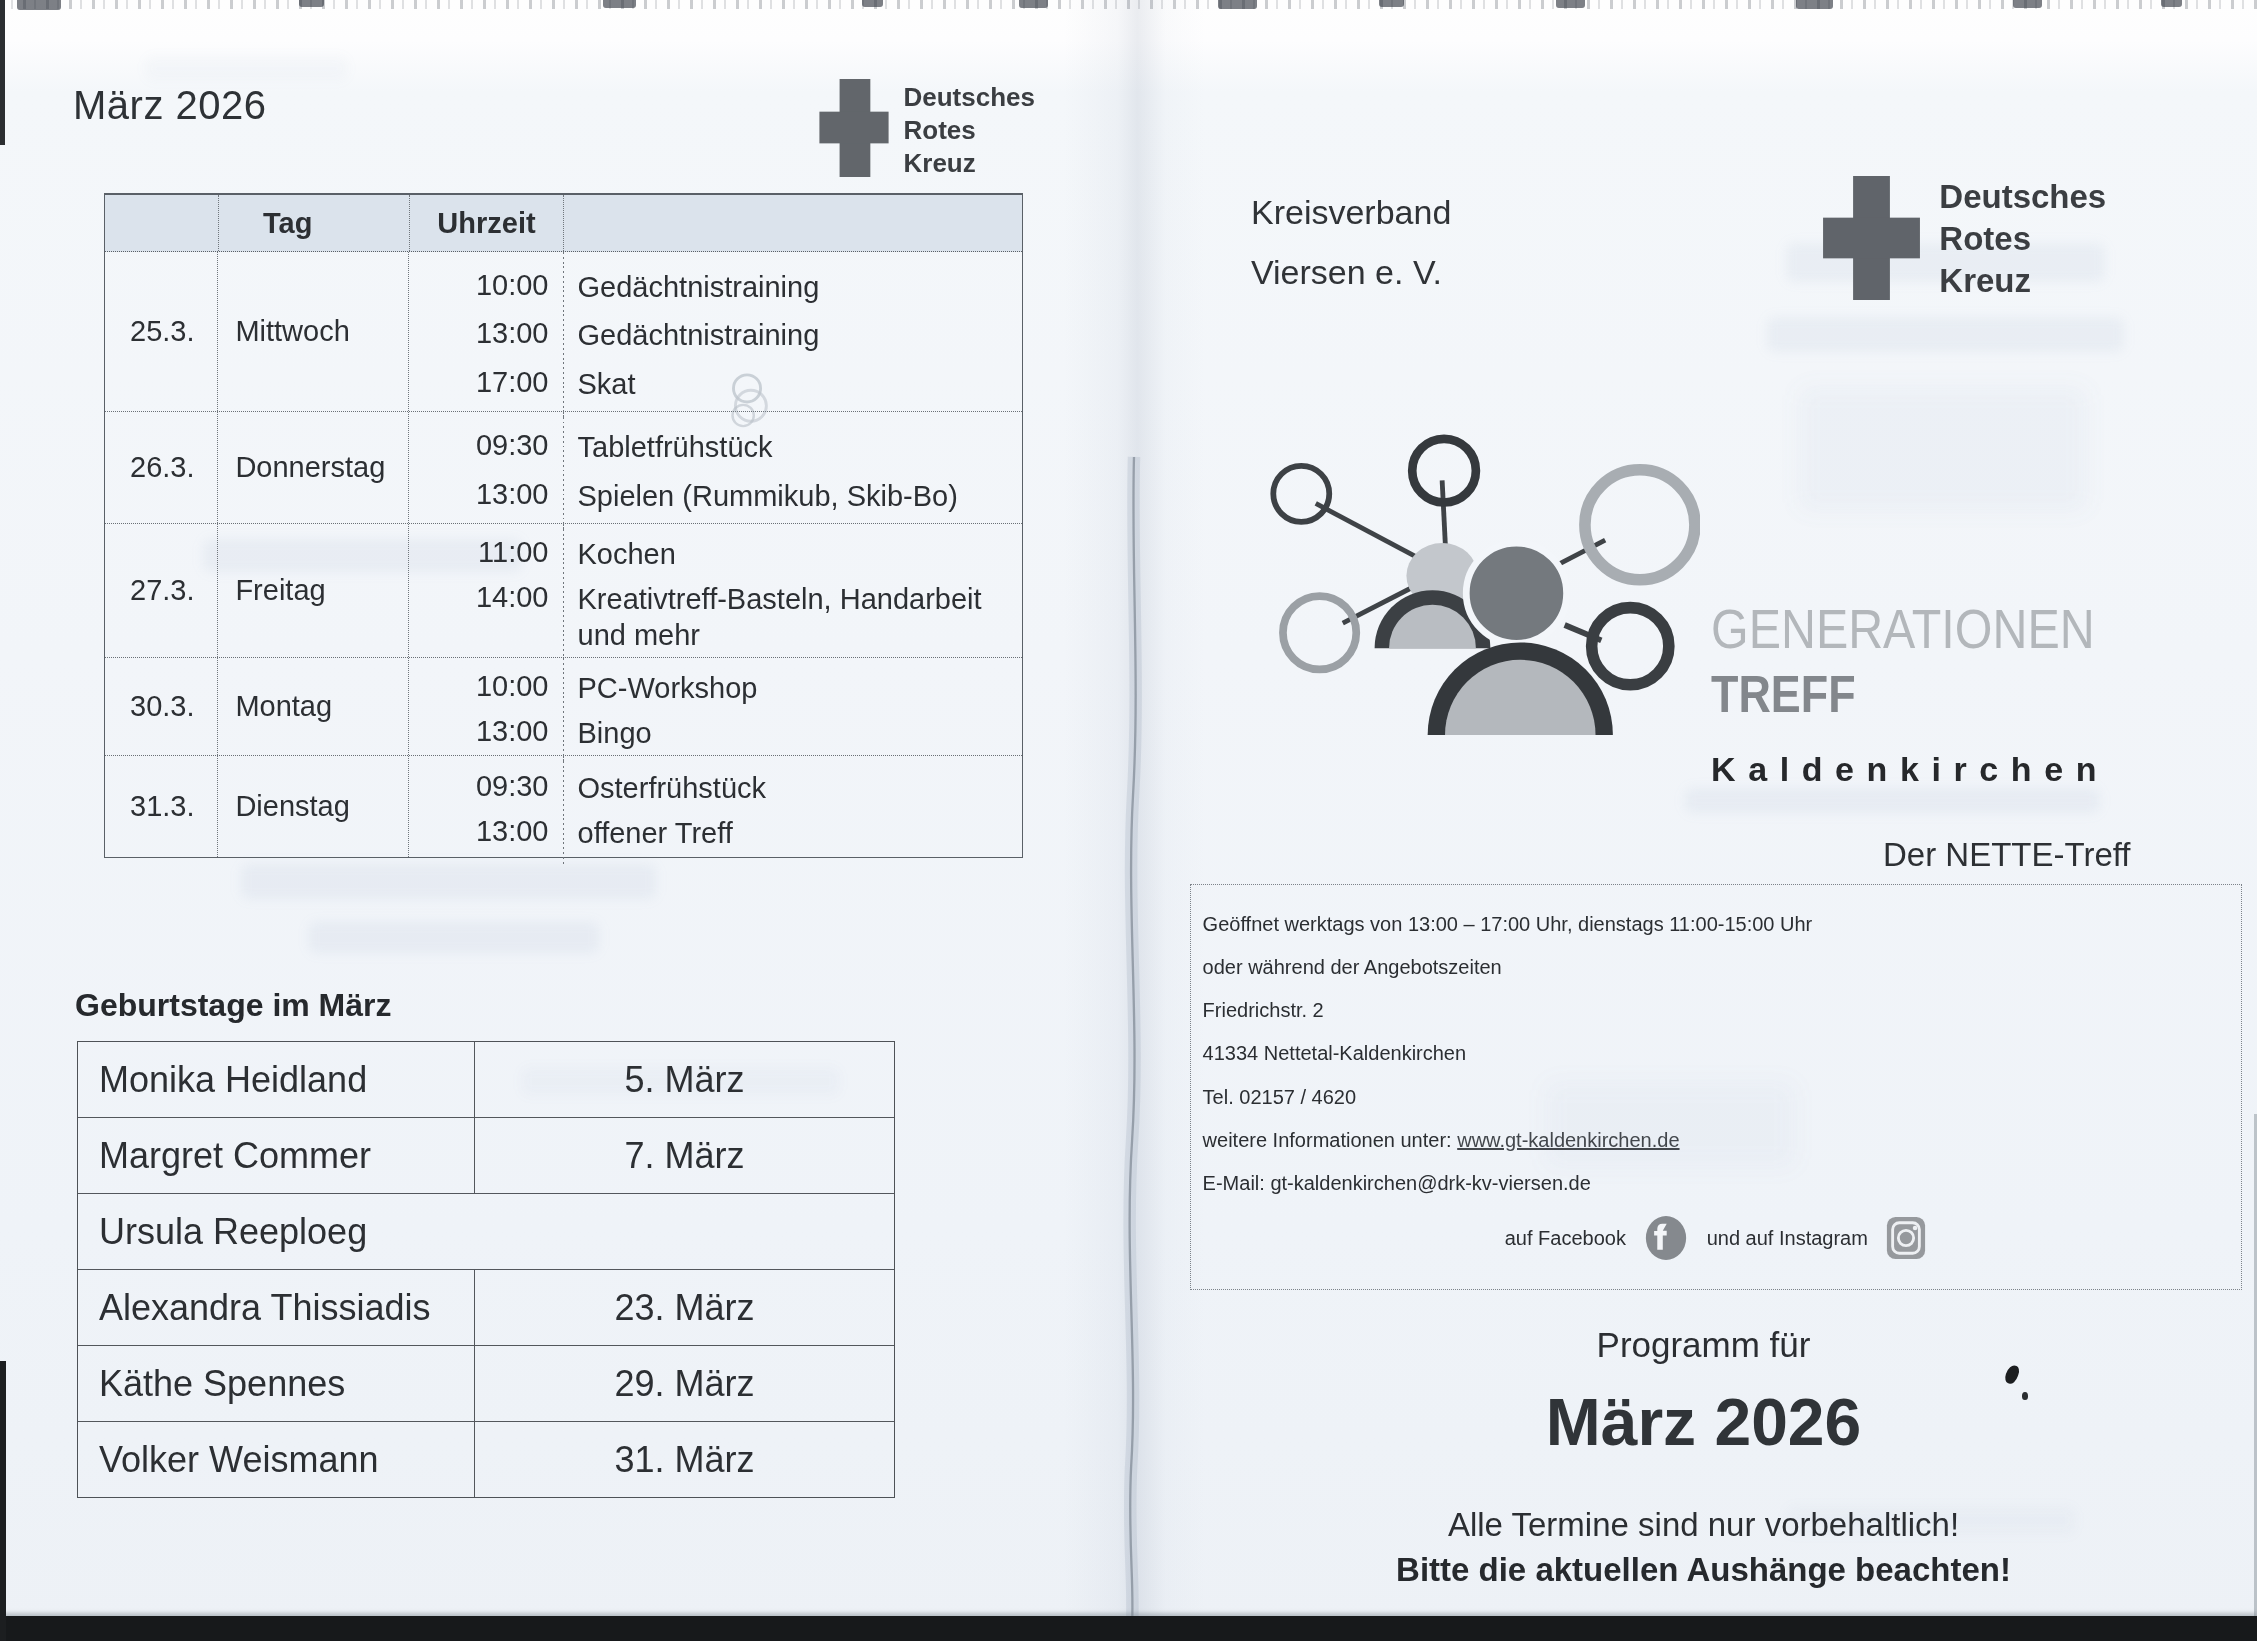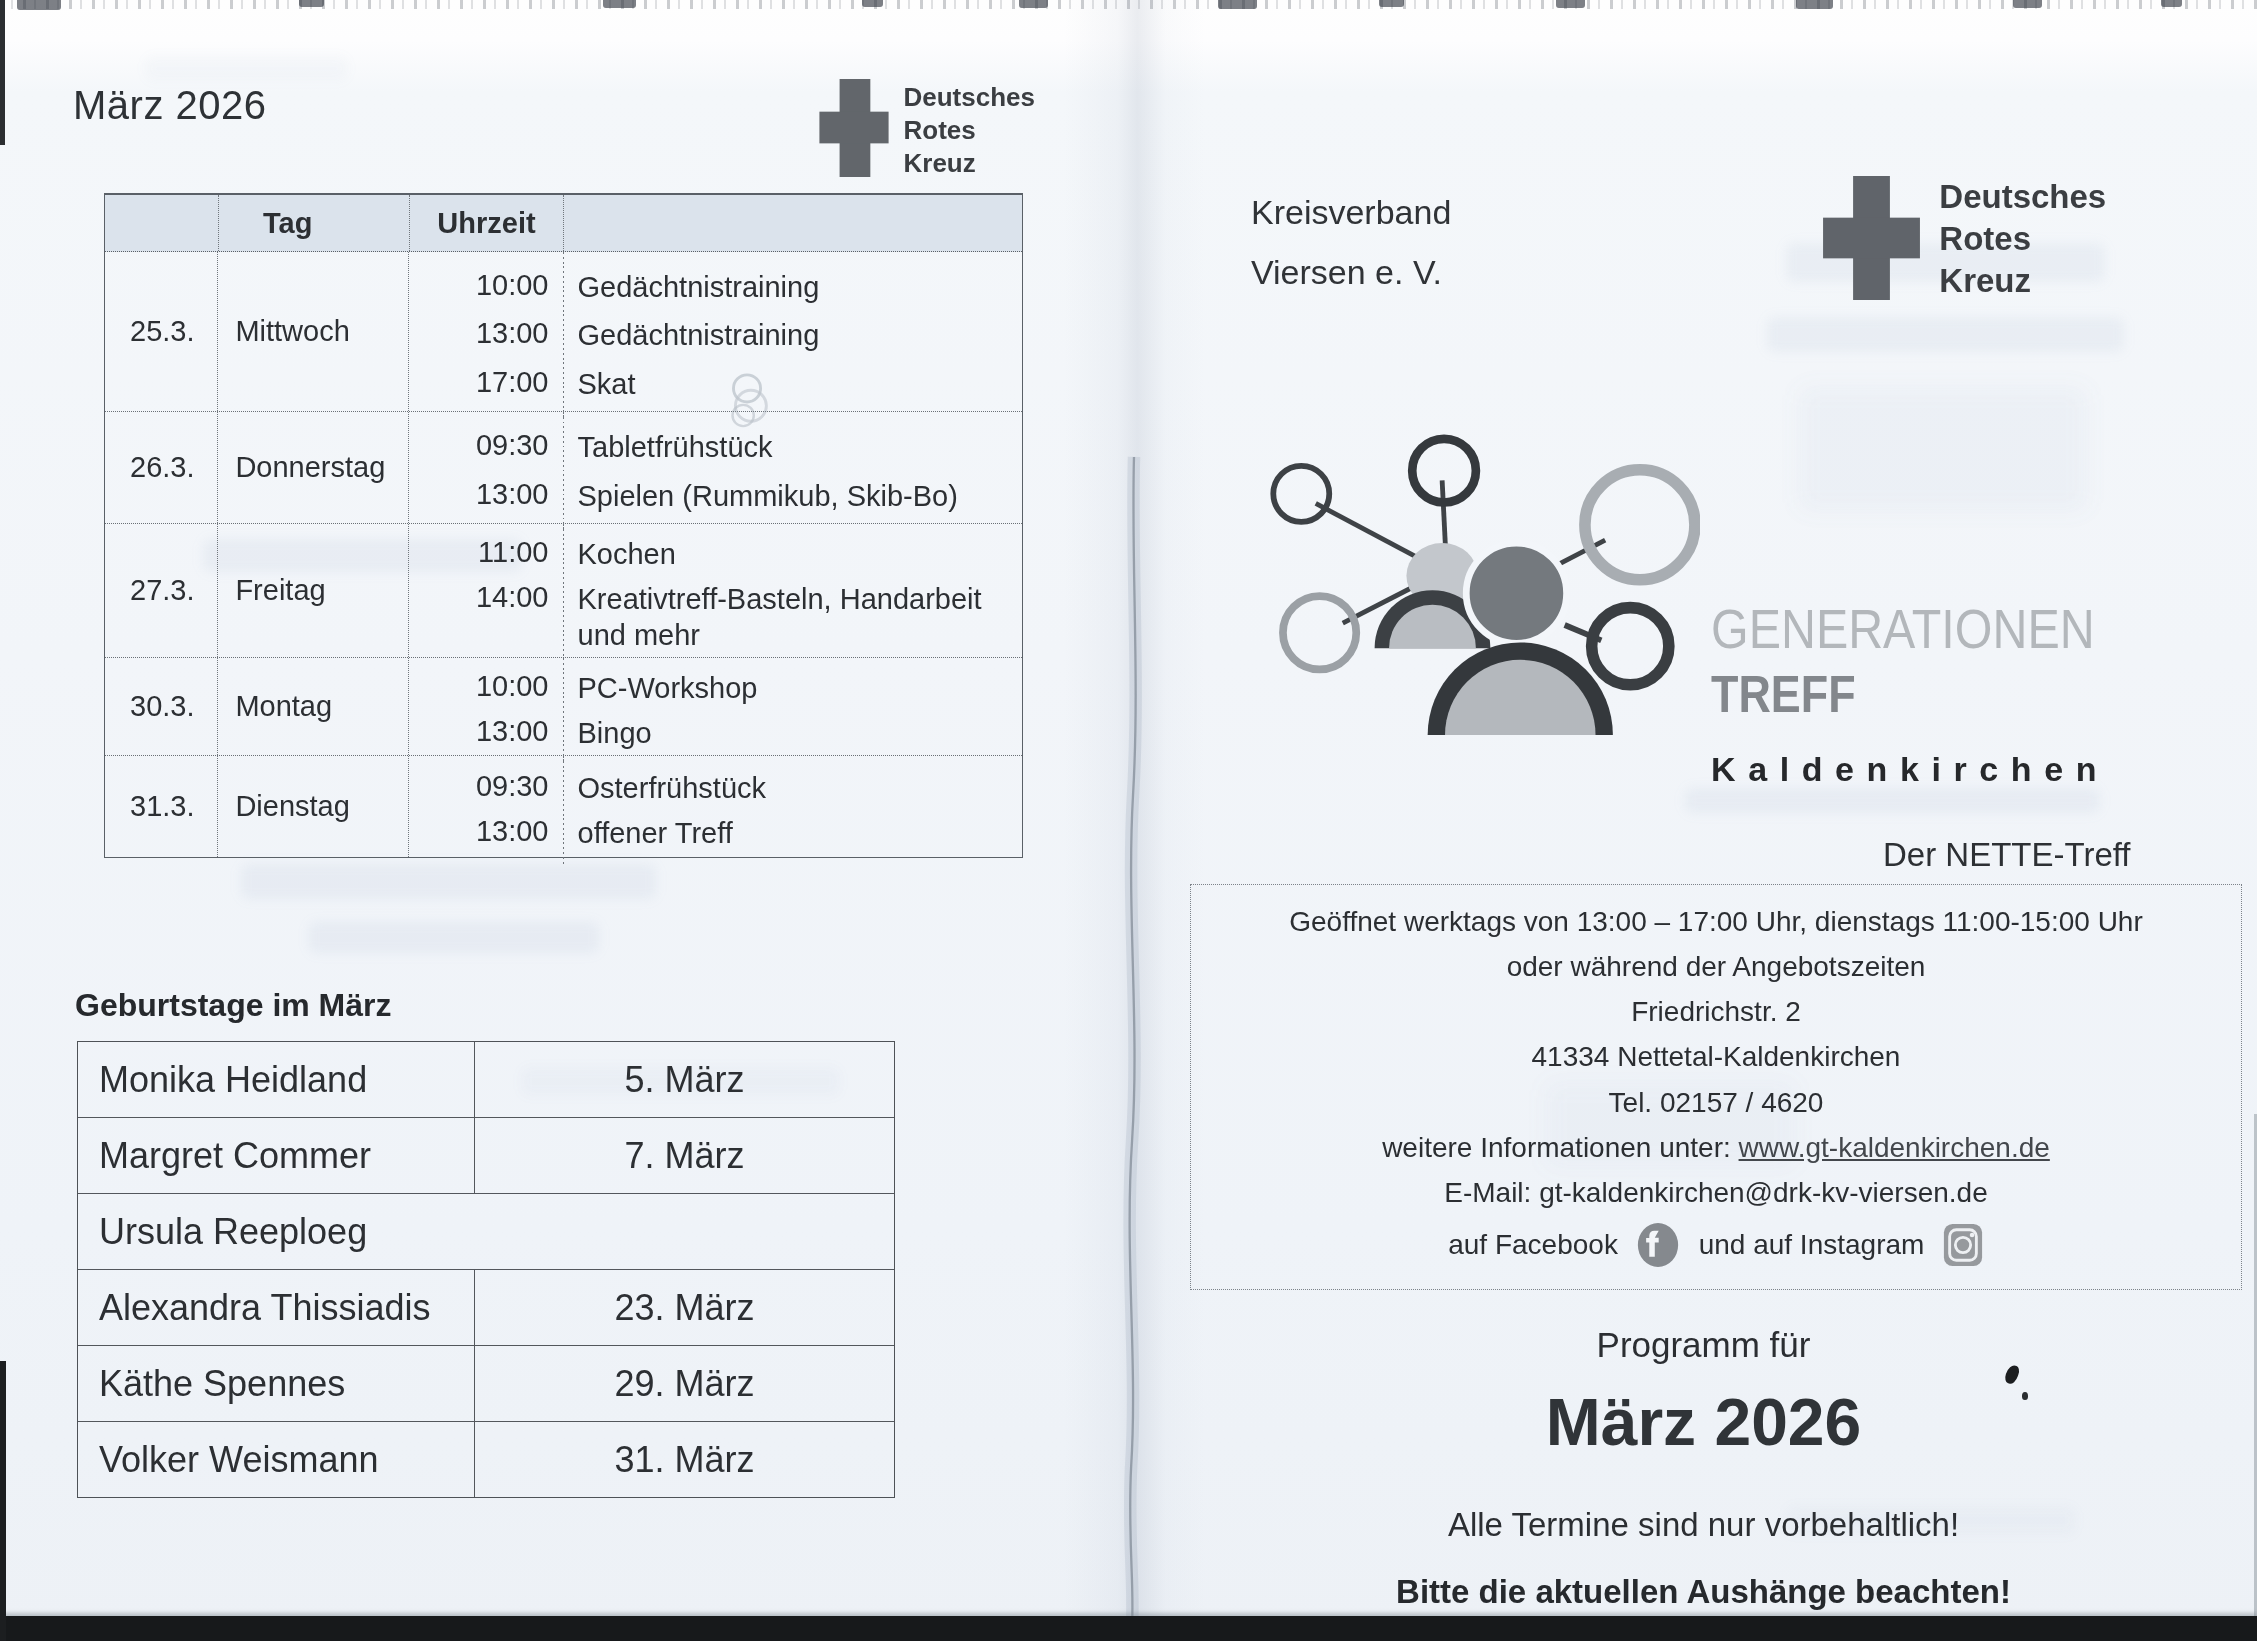--- a/index.html
+++ b/index.html
@@ -57,29 +57,29 @@
   .b-date{display:flex;align-items:center;justify-content:center;border-left:1.9px solid #53575c;}
   
   .org{position:absolute;left:1251px;top:182px;font-size:34px;line-height:60px;color:#303337;}
   .gt-logo{position:absolute;left:1246px;top:434px;}
   .gt-text{position:absolute;left:1711px;top:597px;width:454px;}
   .gt-1{font-size:55px;color:#b3b7bb;transform:scaleX(.88);transform-origin:left;white-space:nowrap;}
   .gt-2{font-size:51px;font-weight:bold;color:#83878c;transform:scaleX(.88);transform-origin:left;margin-top:3.9px;}
   .gt-3{font-size:34px;font-weight:bold;color:#26282b;letter-spacing:12.6px;margin-top:26px;white-space:nowrap;}
   .nette{position:absolute;left:1883px;top:836px;font-size:33px;color:#2d3034;}
   .infobox{position:absolute;left:1190px;top:884px;width:1052px;height:406px;border:1.9px dotted #7d838a;
-    display:flex;flex-direction:column;justify-content:space-evenly;text-align:center;
-    font-size:28px;color:#2b2e32;padding:7.7px 11.6px;box-sizing:border-box;}
+    display:flex;flex-direction:column;justify-content:space-evenly;
+    font-size:20px;color:#2b2e32;padding:7.7px 11.6px;box-sizing:border-box;}
   .infobox .link{text-decoration:underline;color:#43474c;}
   .social{display:flex;align-items:center;justify-content:center;gap:17.4px;}
   .program{position:absolute;left:1163px;top:1325px;width:1081px;text-align:center;color:#2b2e32;}
   .p-lead{font-size:35px;}
   .p-month{font-size:66px;font-weight:bold;margin-top:19.3px;color:#303438;}
   .p-note1{font-size:33px;margin-top:46px;}
-  .p-note2{font-size:33px;font-weight:bold;margin-top:29px;color:#26292d;}
+  .p-note2{font-size:33px;font-weight:bold;margin-top:7px;color:#26292d;}
 </style>
 </head>
 <body>
 
 <div class="page">
 
   <div>
     <div class="top-edge"></div>
     <div class="speck" style="left:17.4px;width:44px;height:9.7px;"></div>
     <div class="speck" style="left:299px;width:25px;height:6.8px;"></div>

